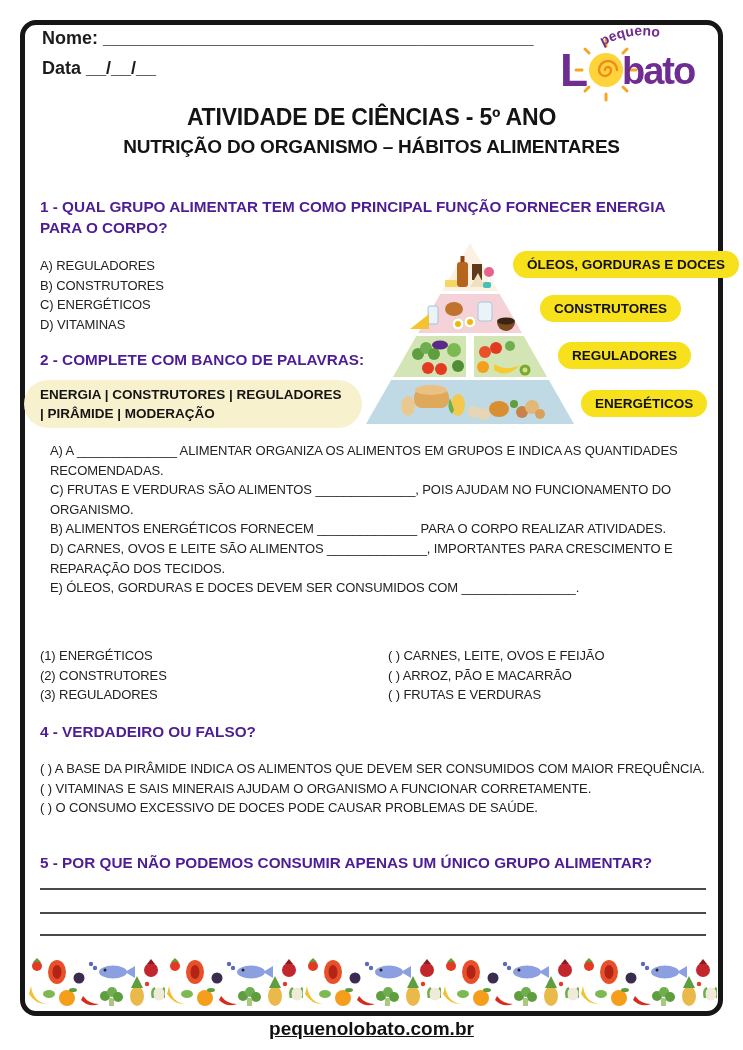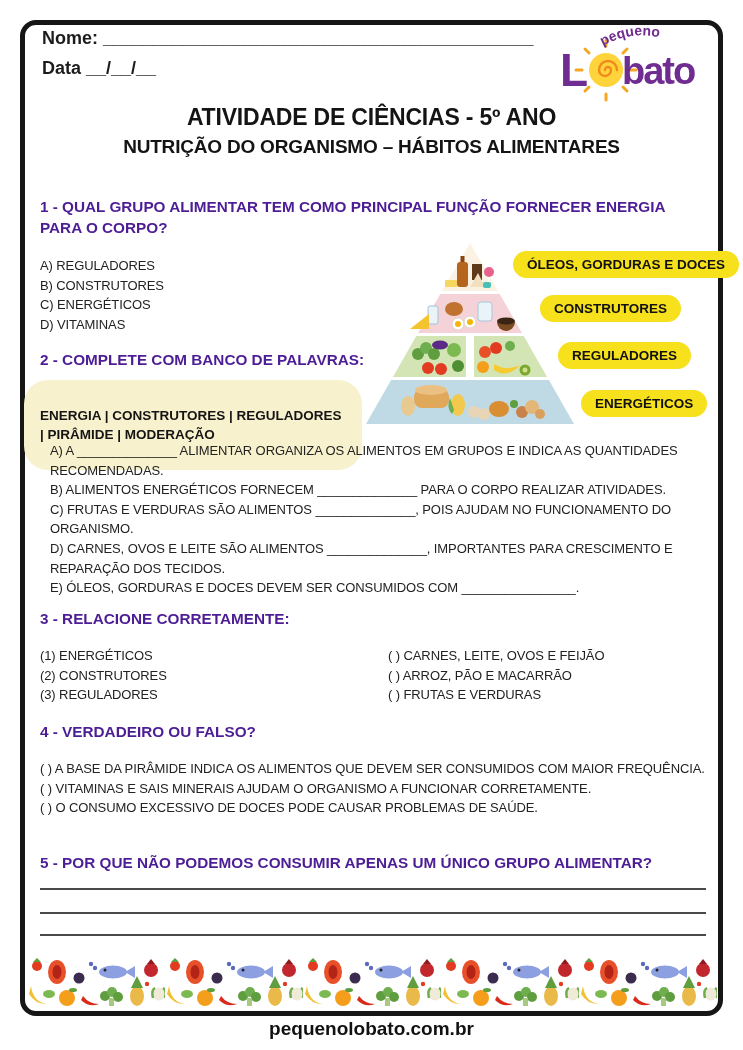--- a/index.html
+++ b/index.html
@@ -24,32 +24,32 @@
   .q5h{left:40px;top:852px;width:680px;}
   .body-text{font-size:13px;line-height:19.6px;letter-spacing:-0.1px;color:#222;}
   .q1-options{left:40px;top:256px;width:320px;}
   .pill{position:absolute;background:#F7E01C;color:#111;font-weight:800;
         font-size:13.5px;padding:6px 14px;border-radius:16px;white-space:nowrap;}
   .pill1{left:513px;top:251px;}
   .pill2{left:540px;top:295px;}
   .pill3{left:558px;top:342px;}
   .pill4{left:581px;top:390px;}
   .word-bank{left:24px;top:380px;width:338px;box-sizing:border-box;
-             background:#F8F1CD;border-radius:24px;padding:26px 16px;
+             background:#F8F1CD;border-radius:24px;padding:5px 16px;
              font-size:13.5px;font-weight:800;line-height:19px;color:#141414;}
   .q2-items{left:40px;top:441px;width:670px;margin-left:10px;}
   .q3-grid{left:40px;top:646px;width:660px;display:grid;
            grid-template-columns:348px 1fr;}
   .q4-items{left:40px;top:759px;width:680px;}
   .answer-line{left:40px;width:666px;height:16px;border-bottom:2px solid #4a4a4a;}
   .l1{top:872px;} .l2{top:896px;} .l3{top:918px;}
   .pyramid-wrap{left:366px;top:242px;width:208px;height:183px;}
   .food-band{left:27px;top:956px;width:690px;height:56px;}
   .footer{left:0;top:1018px;width:743px;text-align:center;font-size:19px;
-          font-weight:800;color:#111;}
+          font-weight:800;color:#111;text-decoration:underline;}
   .logo-wrap{left:556px;top:20px;width:158px;height:86px;}
 </style>
 </head>
 <body>
 
 <div class="page">
   <div class="frame abs"></div>
 
   <div class="name-row abs">
     <span>Nome:</span>
@@ -171,27 +171,26 @@
 
   <div class="pill pill1">ÓLEOS, GORDURAS E DOCES</div>
   <div class="pill pill2">CONSTRUTORES</div>
   <div class="pill pill4">ENERGÉTICOS</div>
   <div class="pill pill3">REGULADORES</div>
 
   <div class="q-heading q2h abs">2 - COMPLETE COM BANCO DE PALAVRAS:</div>
   <div class="word-bank abs">ENERGIA | CONSTRUTORES | REGULADORES | PIRÂMIDE | MODERAÇÃO</div>
   <div class="q2-items body-text abs">
     <div>A) A ______________ ALIMENTAR ORGANIZA OS ALIMENTOS EM GRUPOS E INDICA AS QUANTIDADES RECOMENDADAS.</div>
+    <div>C) FRUTAS E VERDURAS SÃO ALIMENTOS ______________, POIS AJUDAM NO FUNCIONAMENTO DO ORGANISMO.</div>
     <div>B) ALIMENTOS ENERGÉTICOS FORNECEM ______________ PARA O CORPO REALIZAR ATIVIDADES.</div>
-    <div>C) FRUTAS E VERDURAS SÃO ALIMENTOS ______________, POIS AJUDAM NO FUNCIONAMENTO DO ORGANISMO.</div>
     <div>D) CARNES, OVOS E LEITE SÃO ALIMENTOS ______________, IMPORTANTES PARA CRESCIMENTO E REPARAÇÃO DOS TECIDOS.</div>
     <div>E) ÓLEOS, GORDURAS E DOCES DEVEM SER CONSUMIDOS COM ________________.</div>
   </div>
 
-  <div class="q-heading q3h abs">3 - RELACIONE CORRETAMENTE:</div>
   <div class="q3-grid body-text abs">
     <span>(1) ENERGÉTICOS</span>
     <span>(  ) CARNES, LEITE, OVOS E FEIJÃO</span>
     <span>(2) CONSTRUTORES</span>
     <span>(  ) ARROZ, PÃO E MACARRÃO</span>
     <span>(3) REGULADORES</span>
     <span>(  ) FRUTAS E VERDURAS</span>
   </div>
 
   <div class="q-heading q4h abs">4 - VERDADEIRO OU FALSO?</div>

